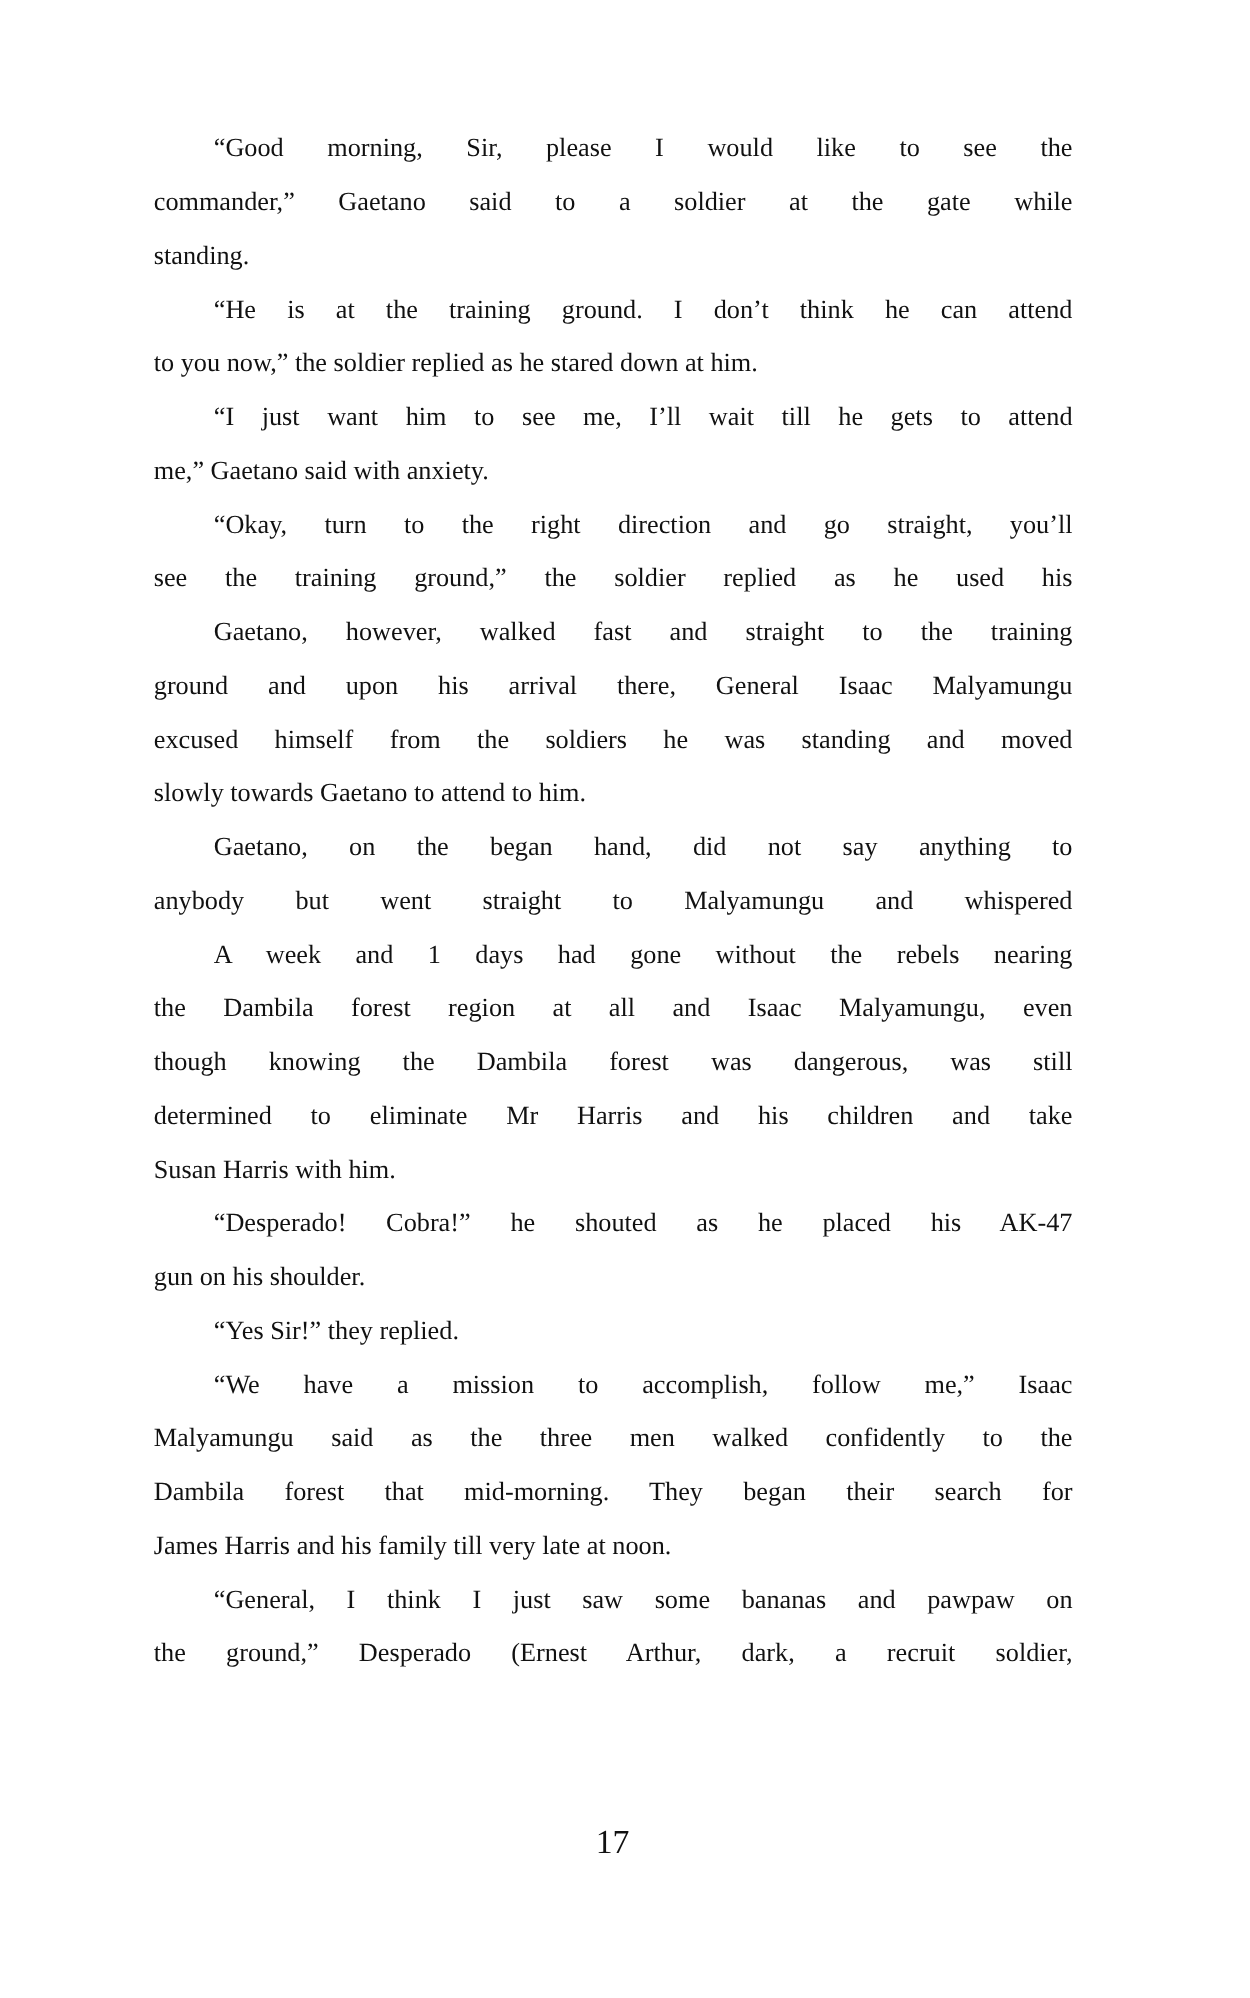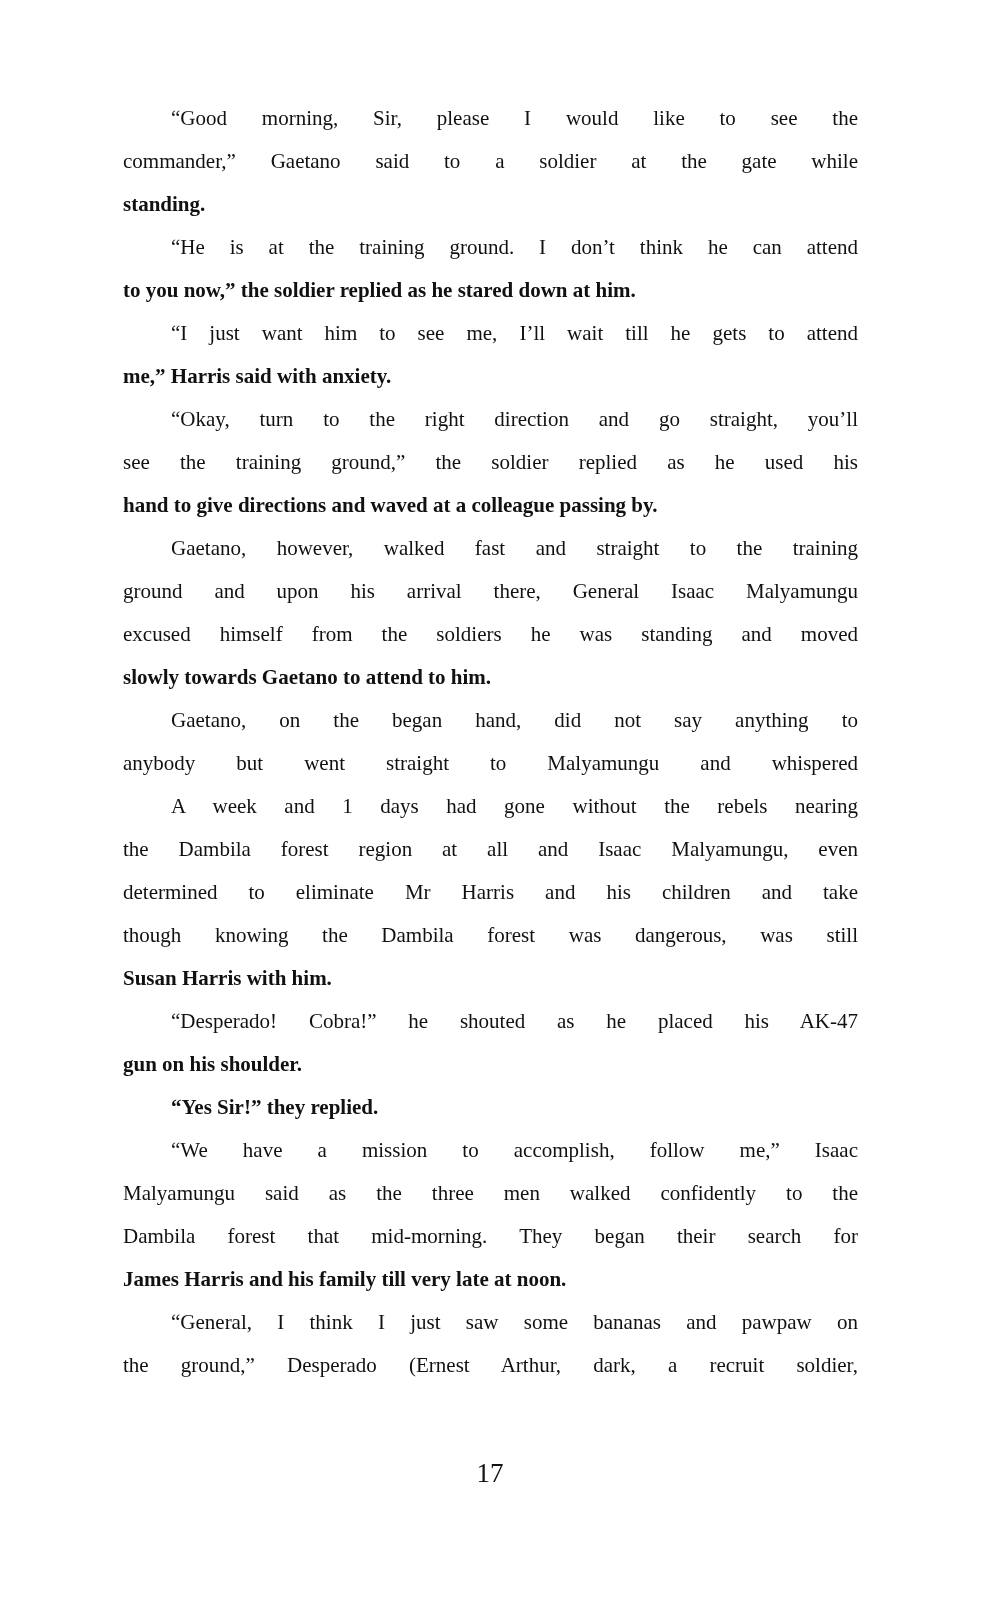--- a/index.html
+++ b/index.html
@@ -6,63 +6,62 @@
   body { width: 1000px; height: 1598px; position: relative; overflow: hidden; }
   .page {
     position: absolute; left: 123px; top: 97px; width: 735px;
     font-family: "Liberation Serif", serif; font-size: 21px; color: #111111;
   }
   .line {
     height: 43px; line-height: 43px; white-space: nowrap;
     text-align: justify; text-align-last: justify;
   }
   .line.indent { padding-left: 48px; }
-  .line.last { text-align-last: left; font-weight: bold; }
+  .line.last { text-align-last: left; }
   .page-number {
     position: absolute; left: 0; width: 980px; top: 1458px;
     text-align: center; font-family: "Liberation Serif", serif; font-size: 27px; color: #111111;
   }
 </style>
 </head>
 <body>
 
 <div class="page">
   <div>
     <div class="line indent">“Good morning, Sir, please I would like to see the</div>
     <div class="line">commander,” Gaetano said to a soldier at the gate while</div>
     <div class="line last">standing.</div>
   </div>
   <div>
     <div class="line indent">“He is at the training ground. I don’t think he can attend</div>
     <div class="line last">to you now,” the soldier replied as he stared down at him.</div>
   </div>
   <div>
     <div class="line indent">“I just want him to see me, I’ll wait till he gets to attend</div>
-    <div class="line last">me,” Harris said with anxiety.</div>
+    <div class="line last">me,” Gaetano said with anxiety.</div>
   </div>
   <div>
     <div class="line indent">“Okay, turn to the right direction and go straight, you’ll</div>
     <div class="line">see the training ground,” the soldier replied as he used his</div>
-    <div class="line last">hand to give directions and waved at a colleague passing by.</div>
   </div>
   <div>
     <div class="line indent">Gaetano, however, walked fast and straight to the training</div>
     <div class="line">ground and upon his arrival there, General Isaac Malyamungu</div>
     <div class="line">excused himself from the soldiers he was standing and moved</div>
     <div class="line last">slowly towards Gaetano to attend to him.</div>
   </div>
   <div>
     <div class="line indent">Gaetano, on the began hand, did not say anything to</div>
     <div class="line">anybody but went straight to Malyamungu and whispered</div>
   </div>
   <div>
     <div class="line indent">A week and 1 days had gone without the rebels nearing</div>
     <div class="line">the Dambila forest region at all and Isaac Malyamungu, even</div>
+    <div class="line">though knowing the Dambila forest was dangerous, was still</div>
     <div class="line">determined to eliminate Mr Harris and his children and take</div>
-    <div class="line">though knowing the Dambila forest was dangerous, was still</div>
     <div class="line last">Susan Harris with him.</div>
   </div>
   <div>
     <div class="line indent">“Desperado! Cobra!” he shouted as he placed his AK-47</div>
     <div class="line last">gun on his shoulder.</div>
   </div>
   <div>
     <div class="line indent last">“Yes Sir!” they replied.</div>
   </div>
   <div>

